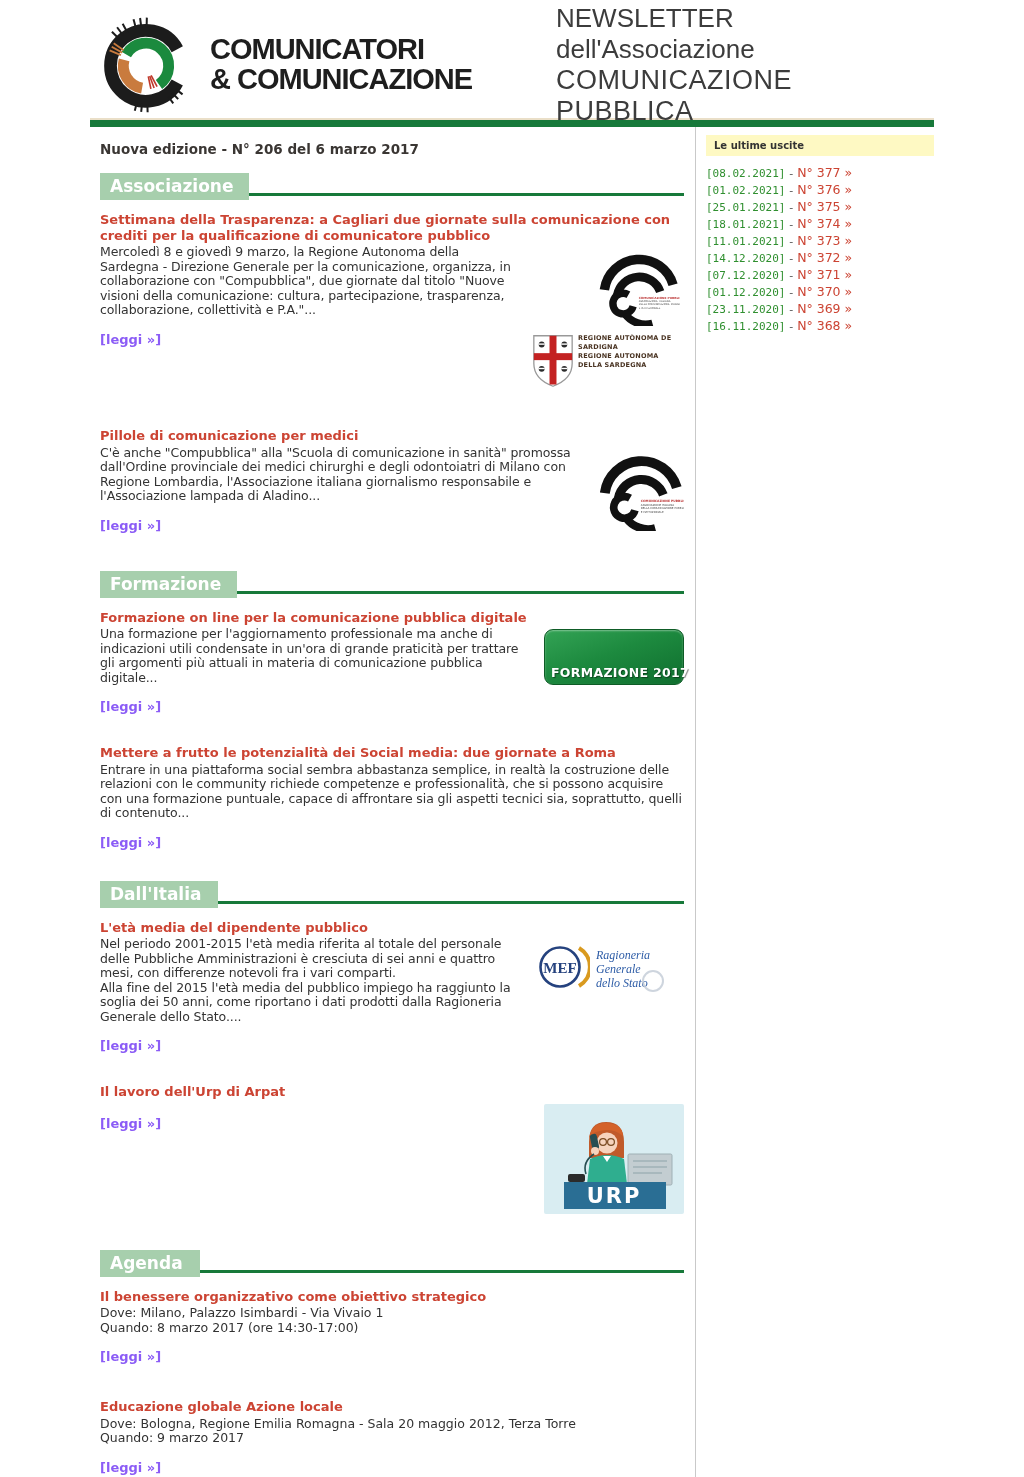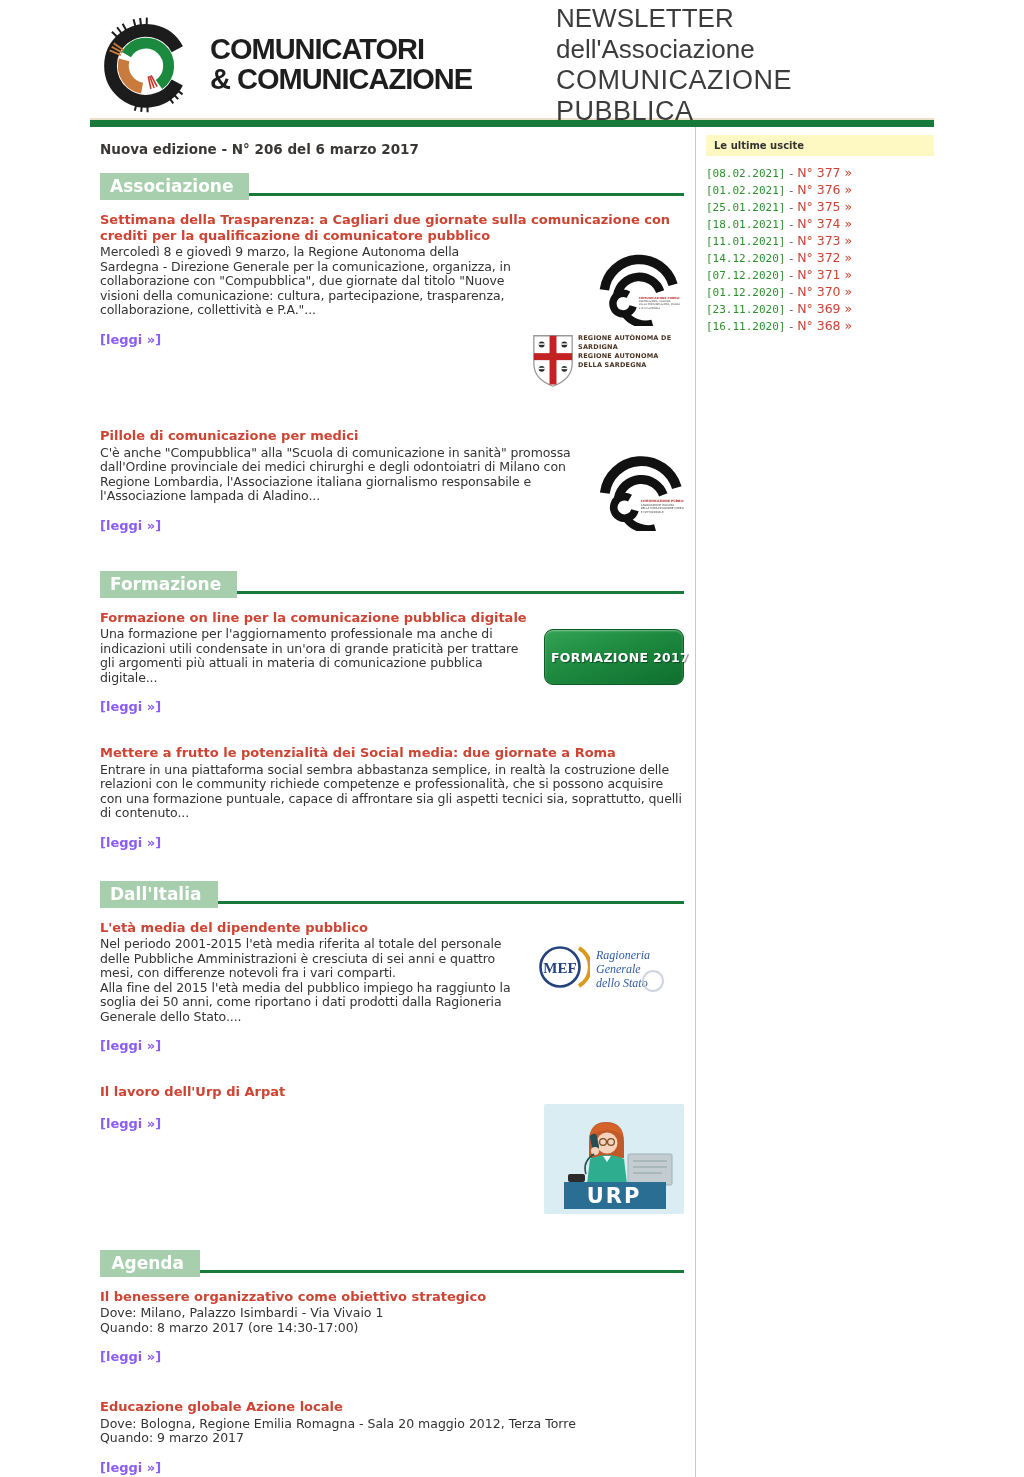--- a/index.html
+++ b/index.html
@@ -22,21 +22,21 @@
   .beige-rule { height:2px; background:#eadfc8; }
   .green-bar { height:7px; background:#17793a; }
 
   
   .columns { display:flex; min-height:1296px; }
   .main-col { width:643px; padding:6px 11px 0 10px; }
   .sidebar { flex:1; border-left:1px solid #c9c9c9; padding:4px 0 0 10px; }
 
   .edition-title { font-size:13.5px; font-weight:bold; color:#3a3633; margin:8px 0 4px 0; }
 
-  .section-head { display:flex; align-items:flex-end; margin:24px 0 12px 0;text-align:right; }
+  .section-head { display:flex; align-items:flex-end; margin:24px 0 12px 0; }
   .section-head.first { margin-top:16px; }
   .section-label { background:#a7cfad; color:#ffffff; font-size:17px; font-weight:bold; padding:3px 16px 4px 10px; min-width:100px; }
   .section-rule { flex:1; height:3px; background:#17793a; margin-bottom:4px; }
 
   .article { margin-bottom:30px; }
   .article::after { content:""; display:block; clear:both; }
   .art-title { color:#cc4433; font-weight:bold; font-size:13px; line-height:15.5px; margin:0 0 2px 0; cursor:pointer; }
   .art-body { font-size:12.5px; line-height:14.5px; color:#333; white-space:pre-line; letter-spacing:-0.1px; }
   .art-media { float:right; margin:2px 0 6px 12px; text-align:right; }
   .leggi { color:#8b5cf6; font-weight:bold; font-size:13px; margin-top:14px; display:inline-block; cursor:pointer; text-decoration:none; }
@@ -54,21 +54,21 @@
 
   
   .media-a1 { width:152px; }
   .media-a1 .cp-mark { margin-right:4px; }
   .sardegna-row { display:flex; align-items:flex-start; gap:4px; margin-top:4px; text-align:left; }
   .sardegna-text { font-size:6.5px; font-weight:bold; color:#4a3423; line-height:9px; letter-spacing:0.2px; }
 
   .formazione-badge {
     width:140px; height:56px; border-radius:9px; border:1px solid #0e5c26;
     background:linear-gradient(160deg,#33a355 0%,#1d8a3f 45%,#0f6e2e 100%);
-    display:flex; align-items:center; padding:4px 6px 4px 4px; gap:2px;
+    display:flex; align-items:flex-end; padding:4px 6px 4px 4px; gap:2px;
     box-shadow:inset 0 1px 2px rgba(255,255,255,0.4);
   }
   .formazione-badge .fb-text { color:#fff; font-weight:bold; font-size:12.5px; letter-spacing:0.3px; text-shadow:1px 1px 1px rgba(0,0,0,0.45); white-space:nowrap; }
 
   .mef-block { display:flex; align-items:center; gap:6px; width:150px; }
   .mef-text { position:relative; font-family:"Liberation Serif",serif; color:#2d5ca6; font-size:12px; line-height:14px; text-align:left;font-style:italic; }
   .mef-emblem { position:absolute; right:-14px; bottom:-2px; width:22px; height:22px; border:2px solid #c2cbd6; border-radius:50%; opacity:0.8; }
 
   .urp-fig svg { display:block; }
 </style>

